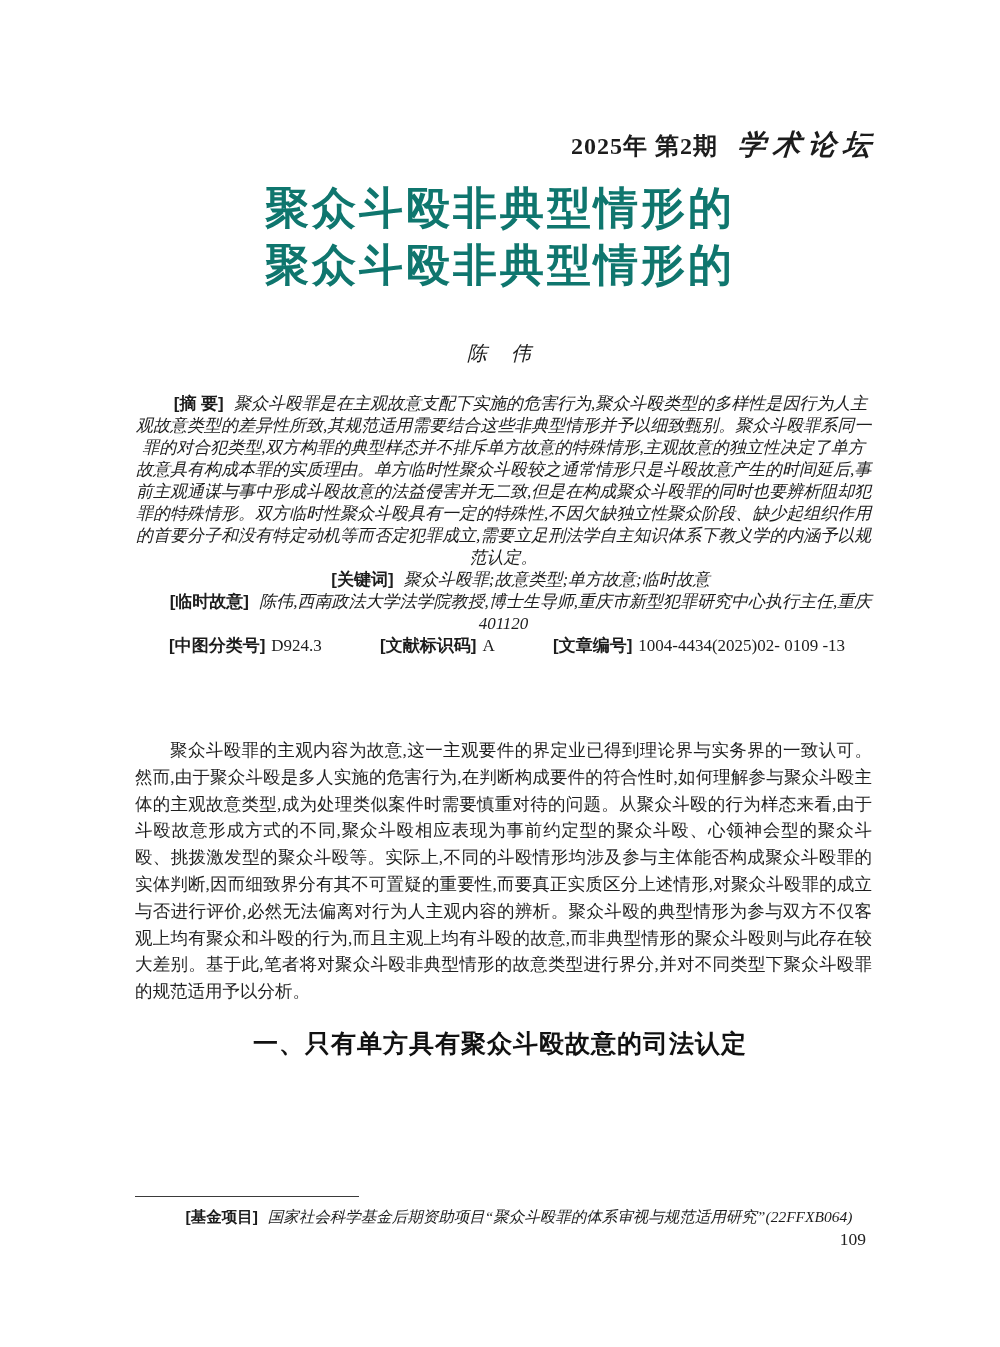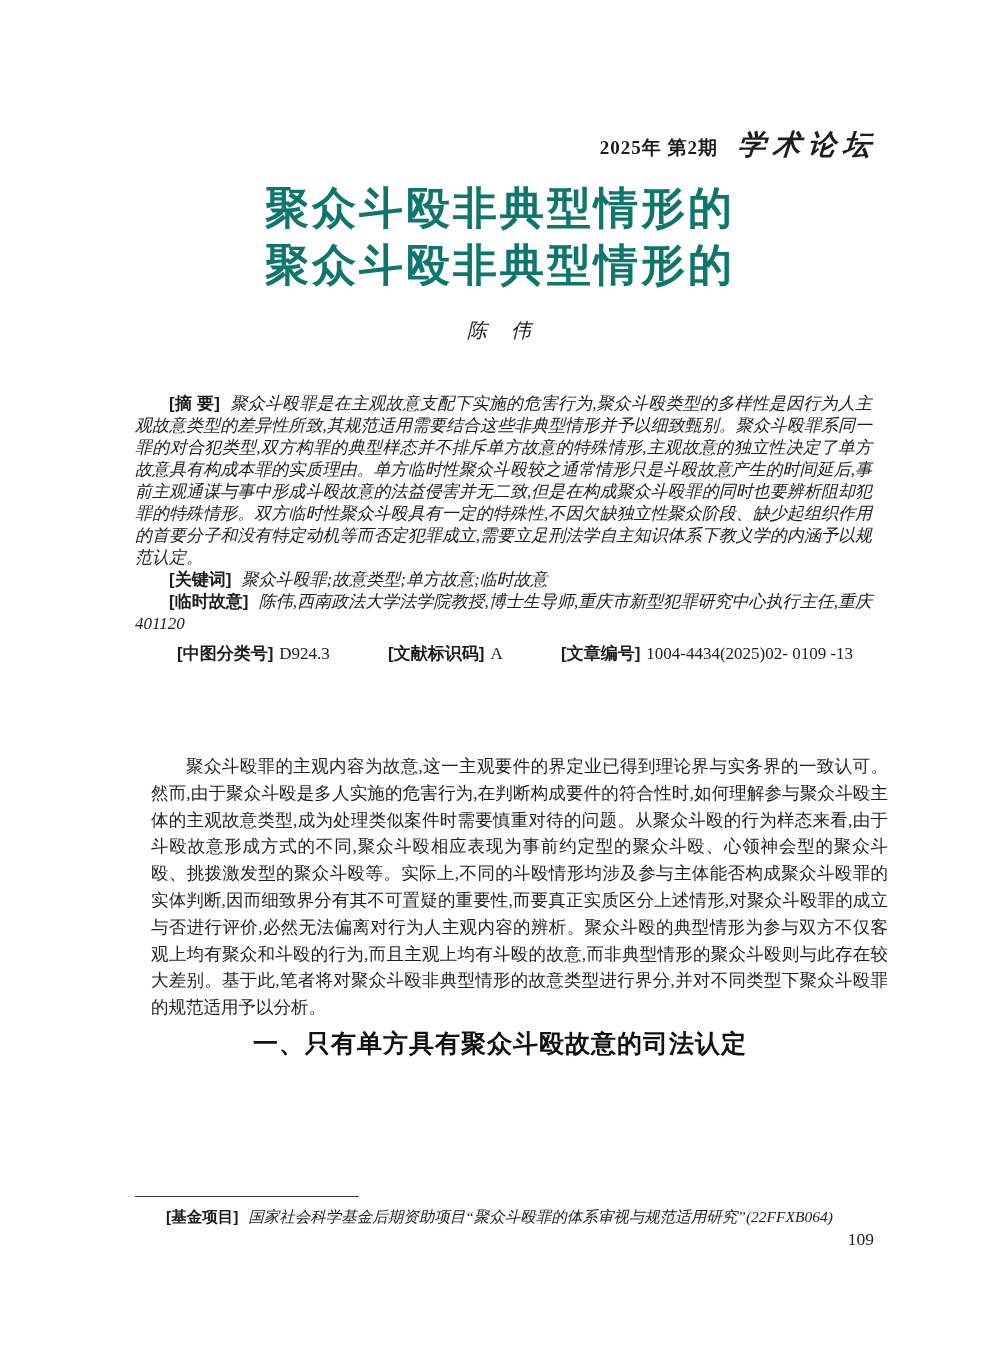--- a/index.html
+++ b/index.html
@@ -11,57 +11,57 @@
     color:#1c1c1c;
     font-family:"Liberation Serif","DejaVu Serif",serif;
     overflow:hidden;
   }
   
   .journal-header {
     position:absolute; top:126px; left:0; right:122px;
     text-align:right; white-space:nowrap;
   }
   .issue-text {
-    font-size:19px; font-weight:700; letter-spacing:1px;
+    font-size:24px; font-weight:700; letter-spacing:1px;
     vertical-align:baseline;
   }
   .journal-name {
     display:inline-block; margin-left:16px;
     font-size:28px; font-weight:700; font-style:italic;
     letter-spacing:7px; transform:skewX(-4deg);
   }
   
   .title-block {
     position:absolute; top:180px; left:0; width:100%;
     text-align:center; font-weight:700; font-size:44px;
     letter-spacing:3px; line-height:57px; color:#0f766e;
   }
   .author-line {
-    position:absolute; top:317px; left:0; width:100%;
+    position:absolute; top:340px; left:0; width:100%;
     text-align:center; font-size:20px; letter-spacing:2px; font-style:italic;
   }
   
   .meta-block {
     position:absolute; top:393px; left:135px; width:737px;
     font-size:17px; line-height:22px; text-align:justify;
   }
   .meta-para { margin:0; text-indent:2em; }
   .label {
     font-family:"Liberation Sans","DejaVu Sans",sans-serif;
     font-weight:700; font-style:normal; margin-right:6px;
   }
-  .kai { font-style:italic; }
-  .clc-line { margin:8px; text-indent:2em; white-space:nowrap; }
+  .kai { font-style:italic;text-align:center; }
+  .clc-line { margin:0; text-indent:2em; white-space:nowrap; }
   .clc-pair { margin-right:54px; }
   .clc-pair:last-child { margin-right:0; }
   .clc-value { font-style:normal; }
   
   .body-para {
     position:absolute; left:135px; width:737px;
-    margin:16px; font-size:17.5px; line-height:26.8px;
+    margin:0; font-size:17.5px; line-height:26.8px;
     text-align:justify; text-indent:2em; color:#1f1f1f;
   }
   .para1 { top:737px; }
   .para2 { top:1065px; }
   .section-heading {
     position:absolute; top:1027px; left:0; width:100%;
     margin:0; text-align:center;
     font-family:"Liberation Sans","DejaVu Sans",sans-serif;
     font-weight:700; font-size:25px; letter-spacing:1px; color:#111;
   }
@@ -71,21 +71,21 @@
     width:224px; height:0; border:none;
     border-top:1.5px solid #3a3a3a; margin:0 0 9px 0;
   }
   .footnote-text {
     margin:0; font-size:15.5px; line-height:22px; text-indent:2em;
   }
   .footnote-text .label { font-size:15.5px; }
   
   .page-number {
     position:absolute; top:1229px; left:0; width:866px;
-    text-align:right; font-size:17.5px; color:#222;padding-left:8px;
+    text-align:right; font-size:17.5px; color:#222;
   }
 </style>
 </head>
 <body>
 
 <div class="page">
 
   <div class="journal-header">
     <span class="issue-text">2025年 第2期</span>
     <span class="journal-name">学术论坛</span>

